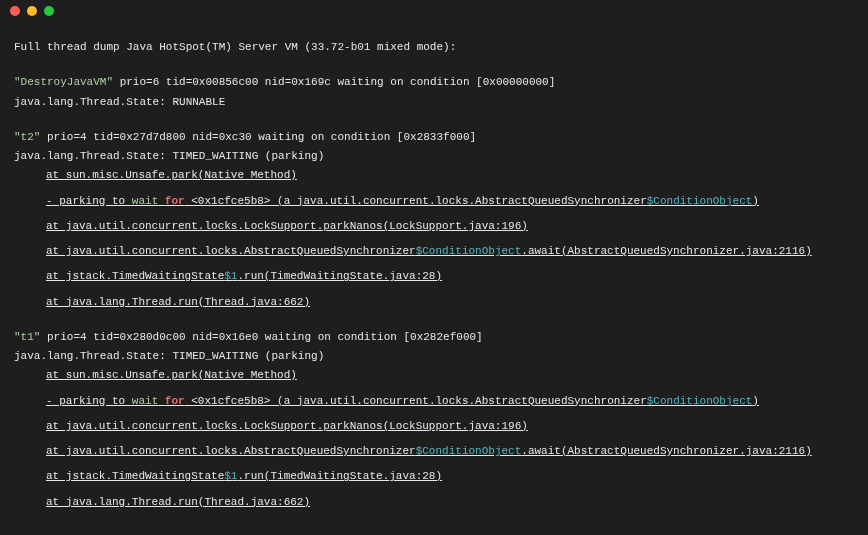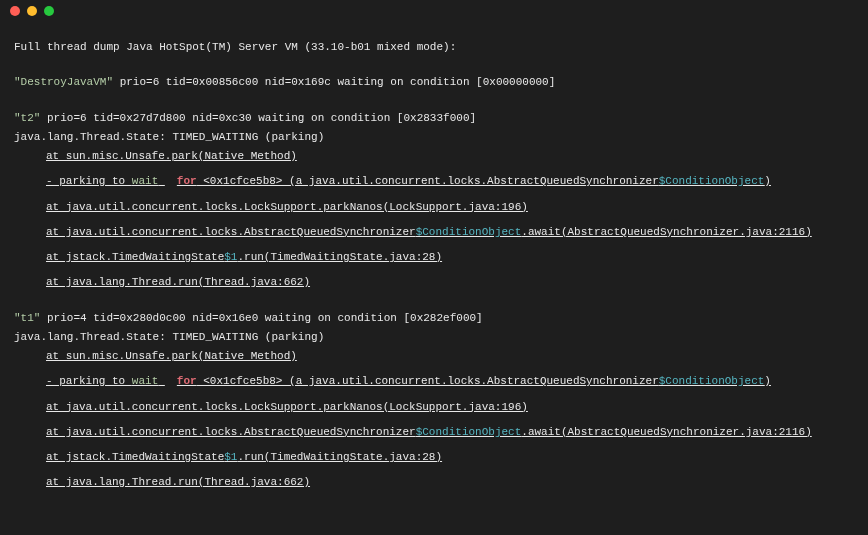--- a/index.html
+++ b/index.html
@@ -30,42 +30,43 @@
     .content {
       padding: 16px 14px 14px 14px;
       color: #e8e8e8;
       line-height: 1.75;
       white-space: nowrap;
     }
     .blank { height: 16px; }
     .spacer { height: 6px; }
     .indent1 { padding-left: 32px; text-decoration: underline; }
     .green { color: #b5cea8; }
-    .red { color: #e06c75; font-weight: bold; margin-left: 12px; }
+    .red { color: #e06c75; font-weight: bold; }
     .cyan { color: #56b6c2; }
   </style>
 </head>
 <body>
 
 <div class="titlebar">
   <div class="dot dot-red"></div>
   <div class="dot dot-yellow"></div>
   <div class="dot dot-green"></div>
 </div>
 
 <div class="content">
-  <div>Full thread dump Java HotSpot(TM) Server VM (33.10-b01 mixed mode):</div>
+  <div>Full thread dump Java HotSpot(TM) Server VM (33.72-b01 mixed mode):</div>
 
   <div class="blank"></div>
 
   <div><span class="green">"DestroyJavaVM"</span><span> prio=6 tid=0x00856c00 nid=0x169c waiting on condition [0x00000000]</span></div>
+  <div>java.lang.Thread.State: RUNNABLE</div>
 
   <div class="blank"></div>
 
-  <div><span class="green">"t2"</span><span> prio=6 tid=0x27d7d800 nid=0xc30 waiting on condition [0x2833f000]</span></div>
+  <div><span class="green">"t2"</span><span> prio=4 tid=0x27d7d800 nid=0xc30 waiting on condition [0x2833f000]</span></div>
   <div>java.lang.Thread.State: TIMED_WAITING (parking)</div>
   <div class="indent1">at sun.misc.Unsafe.park(Native Method)</div>
   <div class="spacer"></div>
   <div class="indent1"><span>- parking to </span><span class="green">wait</span><span> </span><span class="red">for</span><span>  &lt;0x1cfce5b8&gt; (a java.util.concurrent.locks.AbstractQueuedSynchronizer</span><span class="cyan">$ConditionObject</span><span>)</span></div>
   <div class="spacer"></div>
   <div class="indent1">at java.util.concurrent.locks.LockSupport.parkNanos(LockSupport.java:196)</div>
   <div class="spacer"></div>
   <div class="indent1"><span>at java.util.concurrent.locks.AbstractQueuedSynchronizer</span><span class="cyan">$ConditionObject</span><span>.await(AbstractQueuedSynchronizer.java:2116)</span></div>
   <div class="spacer"></div>
   <div class="indent1"><span>at jstack.TimedWaitingState</span><span class="cyan">$1</span><span>.run(TimedWaitingState.java:28)</span></div>

